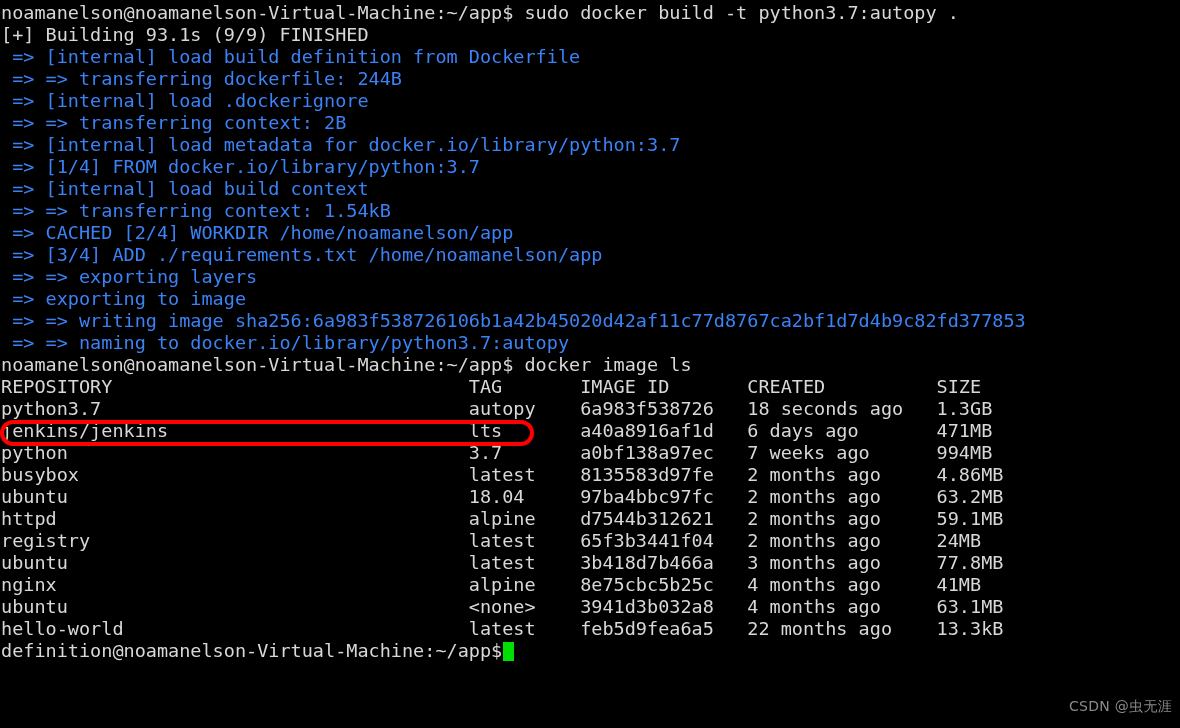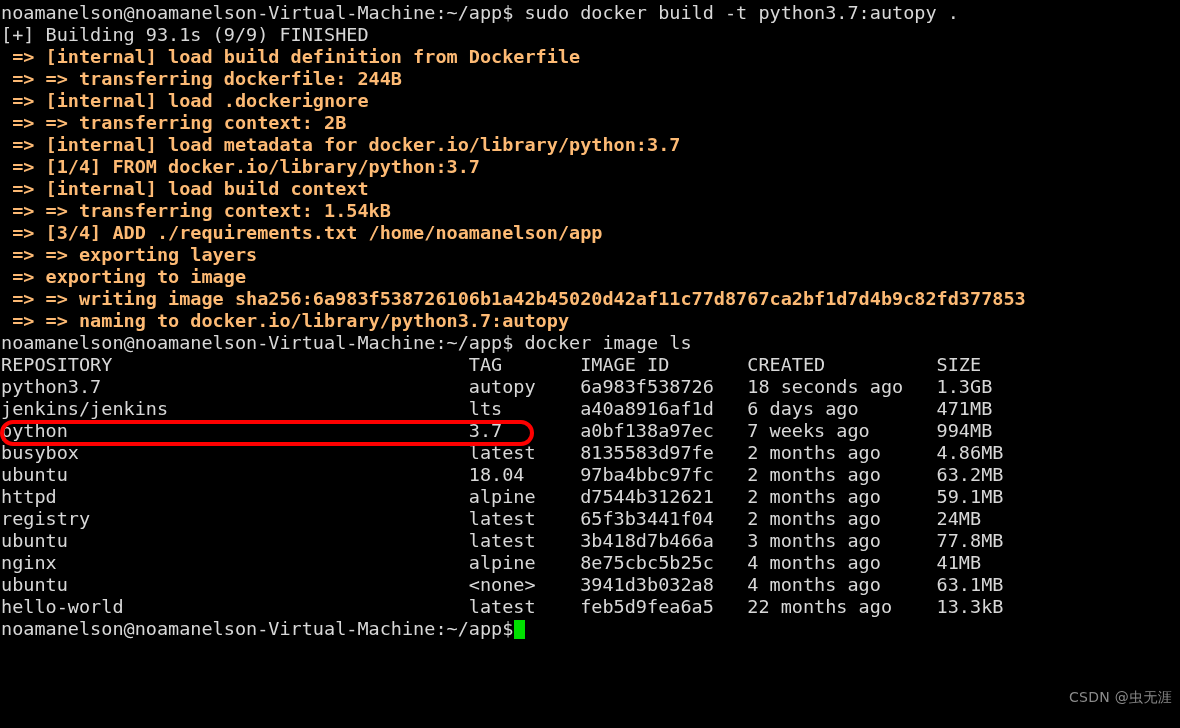--- a/index.html
+++ b/index.html
@@ -35,21 +35,21 @@
     height: 22px;
     line-height: 22px;
     font-size: 18.5px;
     letter-spacing: 0px;
     white-space: pre;
     padding-left: 1px;
     font-family: "DejaVu Sans Mono", "Liberation Mono", monospace;
   }
 
   .c-white  { color: #d8d8d8; }
-  .c-blue   { color: #fdba74; font-weight: bold; }
+  .c-blue   { color: #3b82f6; }
 
   .cursor {
     display: inline-block;
     width: 11px;
     height: 19px;
     background: #00e000;
     vertical-align: -4px;
     margin-left: 1px;
   }
 
@@ -62,21 +62,21 @@
     height: 26px;
     border: 4px solid #fe0000;
     border-radius: 13px;
     box-sizing: border-box;
     pointer-events: none;
   }
 
   #watermark {
     position: absolute;
     right: 8px;
-    bottom: 21px;
+    bottom: 12px;
     color: #8a8a8a;
     font-size: 14px;
     font-family: "DejaVu Sans", "Liberation Sans", sans-serif;
     letter-spacing: 0.3px;
   }
 </style>
 </head>
 <body>
 
 <div id="terminal">
@@ -85,20 +85,21 @@
         <div class="line c-white">noamanelson@noamanelson-Virtual-Machine:~/app$ sudo docker build -t python3.7:autopy .</div>
         <div class="line c-white">[+] Building 93.1s (9/9) FINISHED</div>
         <div class="line c-blue"> =&gt; [internal] load build definition from Dockerfile</div>
         <div class="line c-blue"> =&gt; =&gt; transferring dockerfile: 244B</div>
         <div class="line c-blue"> =&gt; [internal] load .dockerignore</div>
         <div class="line c-blue"> =&gt; =&gt; transferring context: 2B</div>
         <div class="line c-blue"> =&gt; [internal] load metadata for docker.io/library/python:3.7</div>
         <div class="line c-blue"> =&gt; [1/4] FROM docker.io/library/python:3.7</div>
         <div class="line c-blue"> =&gt; [internal] load build context</div>
         <div class="line c-blue"> =&gt; =&gt; transferring context: 1.54kB</div>
+        <div class="line c-blue"> =&gt; CACHED [2/4] WORKDIR /home/noamanelson/app</div>
         <div class="line c-blue"> =&gt; [3/4] ADD ./requirements.txt /home/noamanelson/app</div>
         <div class="line c-blue"> =&gt; =&gt; exporting layers</div>
         <div class="line c-blue"> =&gt; exporting to image</div>
         <div class="line c-blue"> =&gt; =&gt; writing image sha256:6a983f538726106b1a42b45020d42af11c77d8767ca2bf1d7d4b9c82fd377853</div>
         <div class="line c-blue"> =&gt; =&gt; naming to docker.io/library/python3.7:autopy</div>
         <div class="line c-white">noamanelson@noamanelson-Virtual-Machine:~/app$ docker image ls</div>
       </div>
     <div id="table-area">
         <div class="line c-white">REPOSITORY                                TAG       IMAGE ID       CREATED          SIZE</div>
         <div class="line c-white">python3.7                                 autopy    6a983f538726   18 seconds ago   1.3GB</div>
@@ -107,20 +108,20 @@
         <div class="line c-white">busybox                                   latest    8135583d97fe   2 months ago     4.86MB</div>
         <div class="line c-white">ubuntu                                    18.04     97ba4bbc97fc   2 months ago     63.2MB</div>
         <div class="line c-white">httpd                                     alpine    d7544b312621   2 months ago     59.1MB</div>
         <div class="line c-white">registry                                  latest    65f3b3441f04   2 months ago     24MB</div>
         <div class="line c-white">ubuntu                                    latest    3b418d7b466a   3 months ago     77.8MB</div>
         <div class="line c-white">nginx                                     alpine    8e75cbc5b25c   4 months ago     41MB</div>
         <div class="line c-white">ubuntu                                    &lt;none&gt;    3941d3b032a8   4 months ago     63.1MB</div>
         <div class="line c-white">hello-world                               latest    feb5d9fea6a5   22 months ago    13.3kB</div>
       </div>
     <div id="prompt-area">
-        <div class="line c-white"><span>noamanelson@noamanelson-Virtual-Machine:~/app$</span><span class="cursor"></span></div>
+        <div class="line c-white"><span>definition@noamanelson-Virtual-Machine:~/app$</span><span class="cursor"></span></div>
       </div>
   </div>
 
   <div id="highlight-box"></div>
 
   <div id="watermark">CSDN @虫无涯</div>
 </div>
 
 </body></html>

